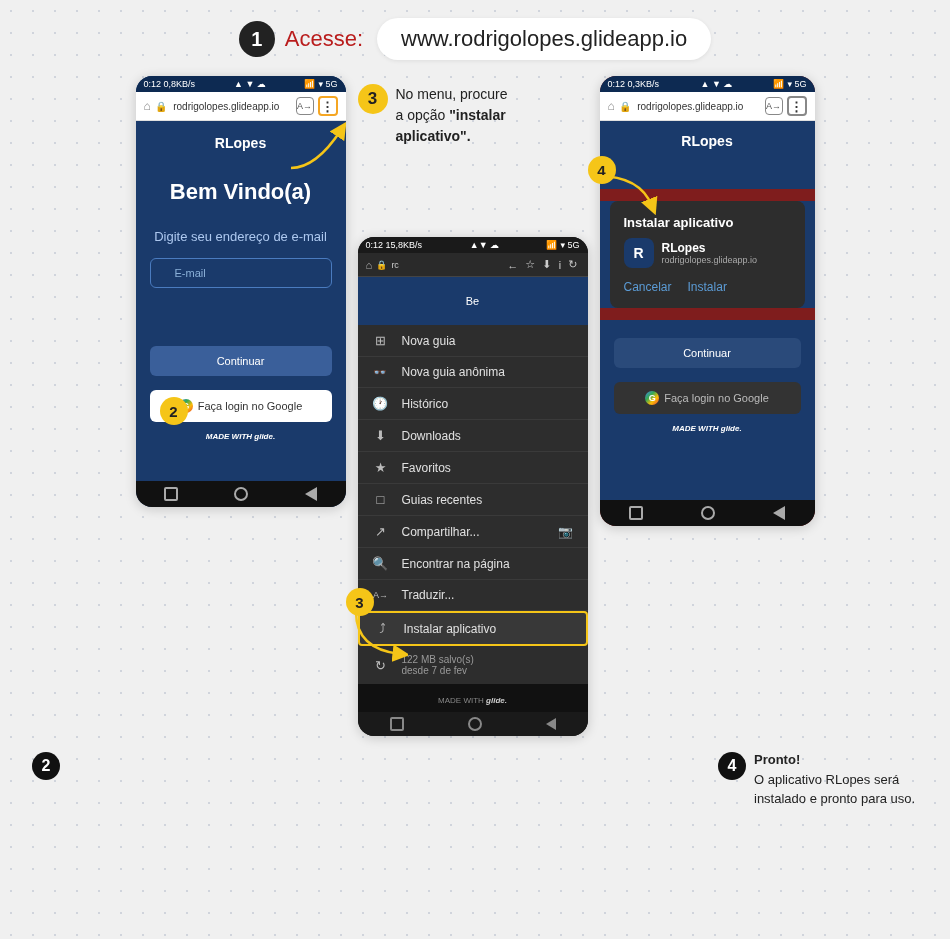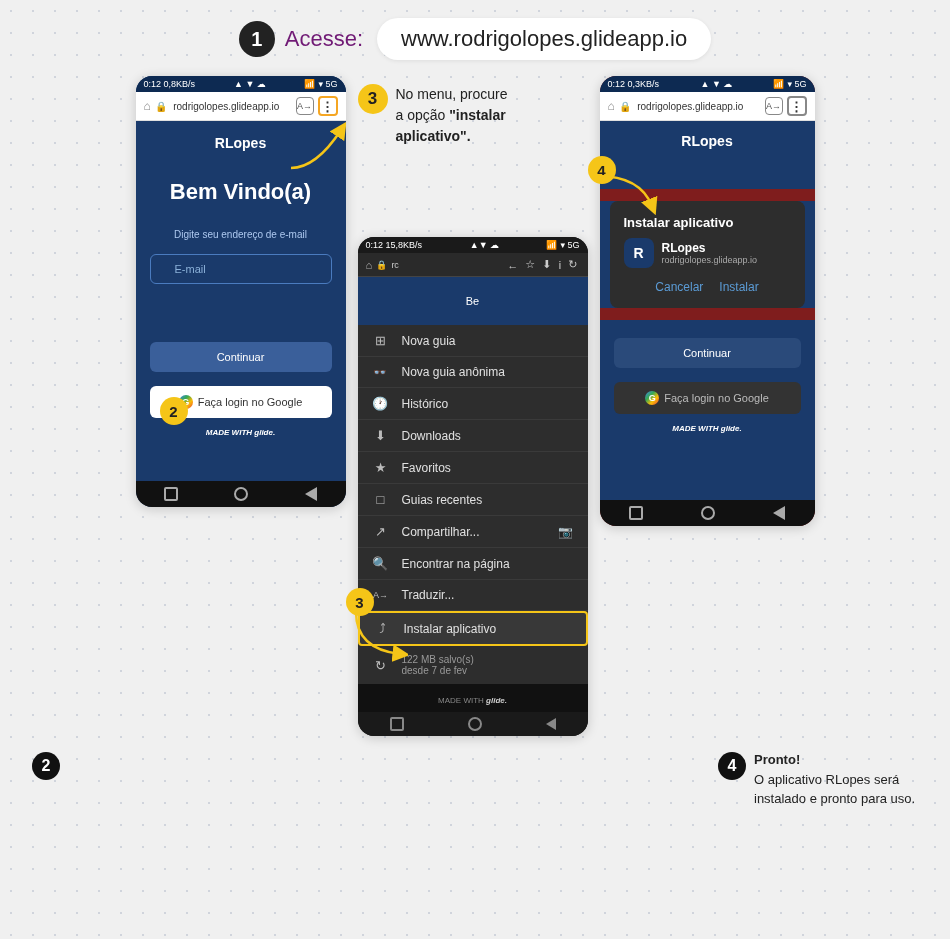--- a/index.html
+++ b/index.html
@@ -49,21 +49,21 @@
       background: #fff;
       border-radius: 22px;
       padding: 8px 24px;
       font-size: 22px;
       color: #222;
       font-weight: 400;
       box-shadow: 0 1px 4px rgba(0,0,0,0.08);
     }
     .step1-label {
       font-size: 22px;
-      color: #701a75;
+      color: #b91c1c;
       font-weight: 400;
       margin-right: 4px;
     }
 
     
     .phone {
       border-radius: 16px;
       overflow: hidden;
       box-shadow: 0 2px 12px rgba(0,0,0,0.18);
       position: relative;
@@ -133,21 +133,21 @@
     }
     .welcome-title {
       color: #fff;
       font-size: 22px;
       font-weight: bold;
       text-align: left;
       margin-bottom: 24px;
     }
     .welcome-subtitle {
       color: #adc8ef;
-      font-size: 10px;
+      font-size: 13px;
       margin-bottom: 14px;
     }
     .email-input {
       background: transparent;
       border: 1.5px solid #4a7bbf;
       border-radius: 6px;
       width: 100%;
       padding: 8px 24px;
       color: #adc8ef;
       font-size: 11px;
@@ -309,21 +309,21 @@
       width: 30px; height: 30px;
       background: #1a3a6b;
       border-radius: 8px;
       display: flex; align-items: center; justify-content: center;
       color: #fff; font-size: 14px; font-weight: bold;
     }
     .app-info { display: flex; flex-direction: column; }
     .app-info-name { color: #fff; font-size: 12px; font-weight: 600; }
     .app-info-url { color: #aaa; font-size: 9px; }
     .install-buttons {
-      display: flex; justify-content: center; gap: 16px;
+      display: flex; justify-content: flex-start; gap: 16px;
     }
     .btn-cancelar { color: #5b9bd5; font-size: 12px; cursor: pointer; }
     .btn-instalar { color: #5b9bd5; font-size: 12px; font-weight: normal; cursor: pointer; }
 
     
     .desc-row {
       display: flex;
       gap: 14px;
       justify-content: space-between;
       padding: 0 10px;

